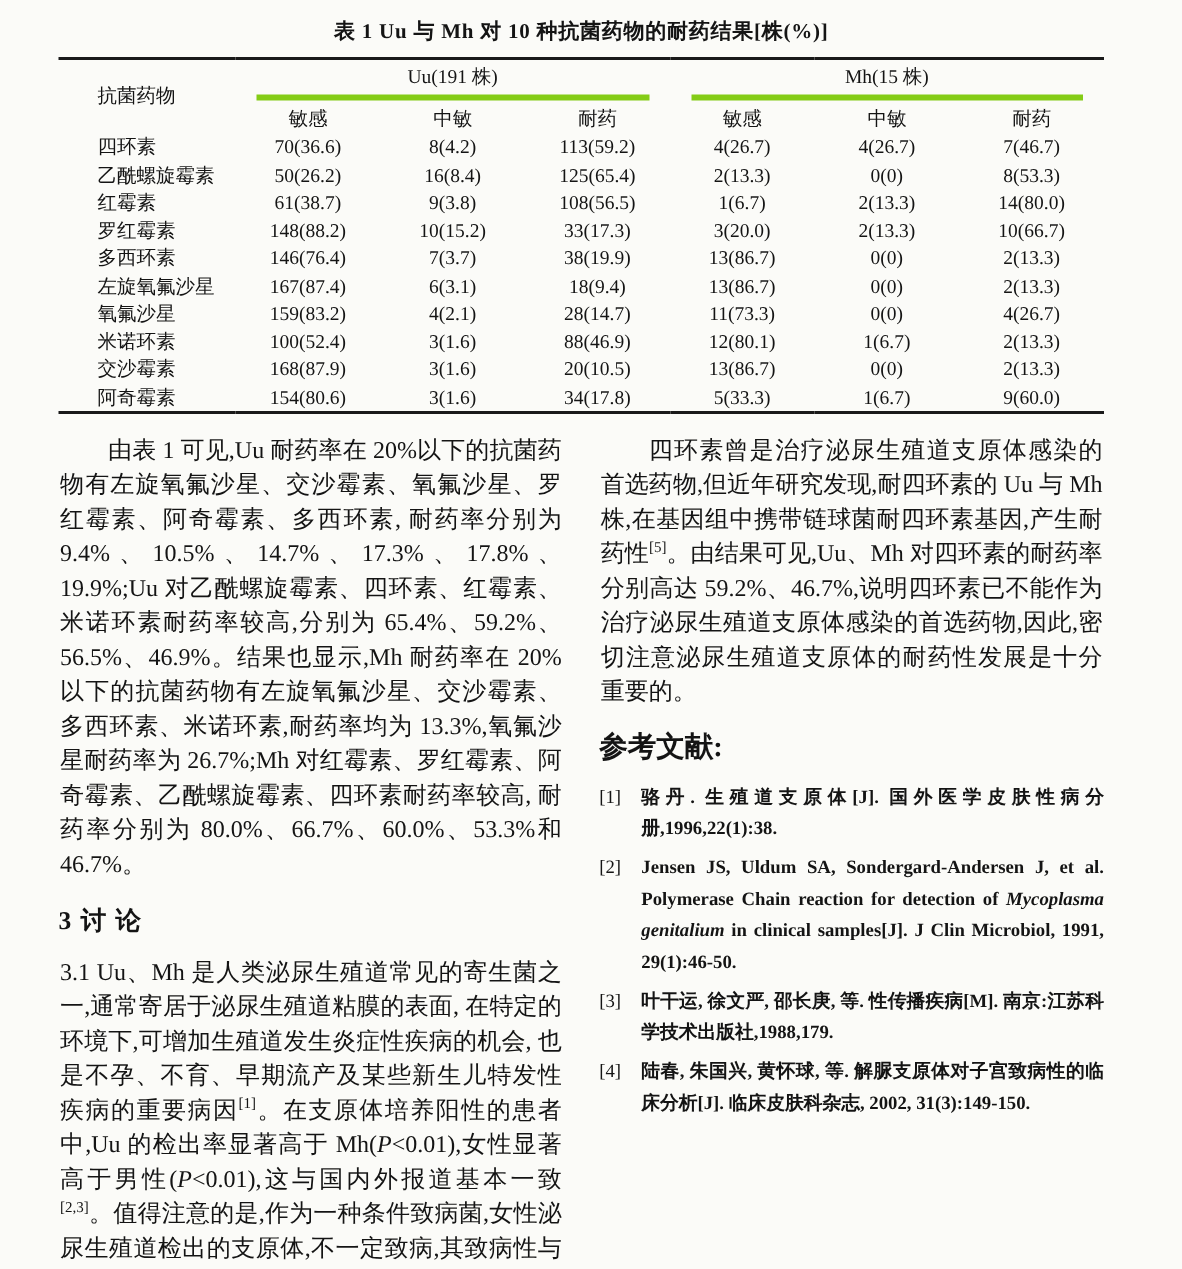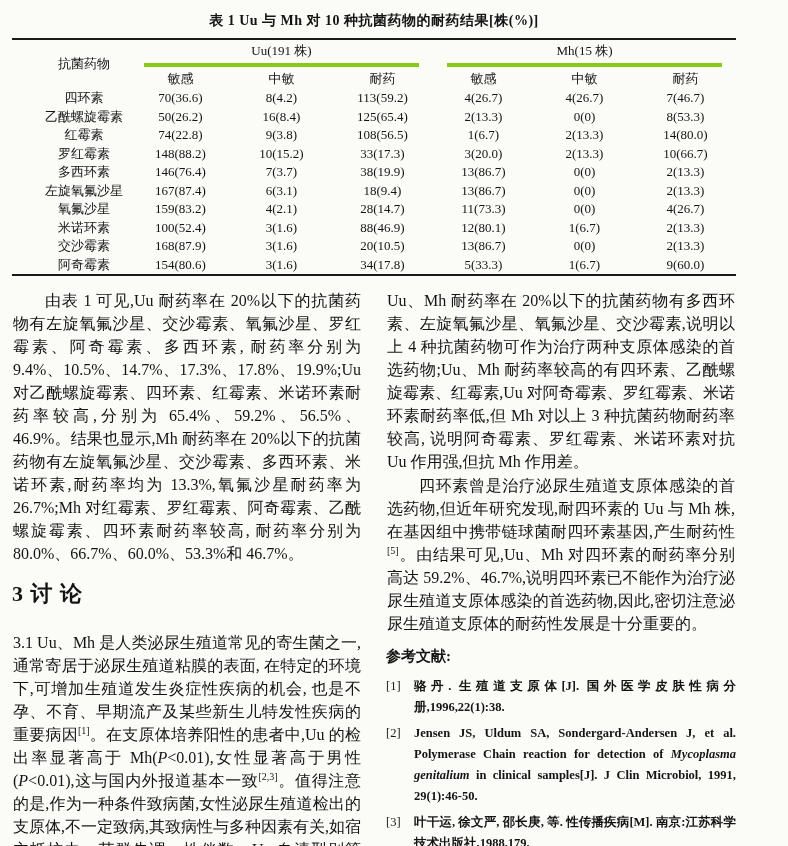--- a/index.html
+++ b/index.html
@@ -3,54 +3,54 @@
 <meta charset="utf-8">
 <style>
   html,body{margin:0;padding:0;}
   body{
     width:788px;height:846px;
     background:#fbfbf8;
     color:#141414;
     font-family:"Liberation Serif","DejaVu Serif",serif;
     overflow:hidden;
   }
-  .page{box-sizing:border-box;width:760px;height:846px;padding:8px 24px 6px 12px;}
+  .page{box-sizing:border-box;width:760px;height:846px;padding:8px 24px 6px 39px;}
   .table-title{
     text-align:center;font-weight:bold;font-size:14px;letter-spacing:.5px;
     margin:4px 0 8px 0;
   }
   table.res{
     width:100%;border-collapse:collapse;table-layout:fixed;
     font-size:13px;
     border-top:2px solid #1a1a1a;
     border-bottom:2px solid #1a1a1a;
   }
   table.res th,table.res td{
     font-weight:normal;text-align:center;padding:1px 0;line-height:16.5px;
     white-space:nowrap;overflow:hidden;
   }
-  table.res .drugcol{text-align:center;padding-left:26px;}
+  table.res .drugcol{text-align:left;padding-left:26px;}
   .groupline{
     margin:0 14px;padding:2px 0 3px 0;
     border-bottom:4px solid #84cc16;
   }
   table.res thead tr:nth-child(2) th{padding:3px 0 2px 0;}
   .columns{display:flex;gap:24px;margin-top:12px;}
   .col{flex:1 1 0;min-width:0;}
   p.body{
     font-size:16px;line-height:23px;text-align:justify;margin:1px;
   }
   p.body + p.body{margin-top:0;}
   .indent{text-indent:2em;}
   sup{font-size:10px;line-height:0;}
   h3.sec{
-    font-size:22px;font-weight:bold;margin:14px 0 22px 0;letter-spacing:1px;
+    font-size:17px;font-weight:bold;margin:14px 0 12px 0;letter-spacing:1px;
   }
   h3.refh{
-    font-size:15px;font-weight:bold;margin:12px 0 10px 0;
+    font-size:19px;font-weight:bold;margin:12px 0 10px 0;
   }
   .ref{
     display:flex;font-size:12.5px;line-height:21px;margin-bottom:5px;
     text-align:justify;
   }
   .ref-label{flex:0 0 28px;}
   .ref-body{flex:1 1 auto;min-width:0;font-weight:bold;}
 </style>
 </head>
 <body>
@@ -102,21 +102,21 @@
           <td class="drugcol">乙酰螺旋霉素</td>
           <td>50(26.2)</td>
           <td>16(8.4)</td>
           <td>125(65.4)</td>
           <td>2(13.3)</td>
           <td>0(0)</td>
           <td>8(53.3)</td>
         </tr>
         <tr>
           <td class="drugcol">红霉素</td>
-          <td>74(22.8)</td>
+          <td>61(38.7)</td>
           <td>9(3.8)</td>
           <td>108(56.5)</td>
           <td>1(6.7)</td>
           <td>2(13.3)</td>
           <td>14(80.0)</td>
         </tr>
         <tr>
           <td class="drugcol">罗红霉素</td>
           <td>148(88.2)</td>
           <td>10(15.2)</td>
@@ -185,21 +185,20 @@
   <div class="columns">
 
     <div class="col">
       <p class="body indent">由表 1 可见,Uu 耐药率在 20%以下的抗菌药物有左旋氧氟沙星、交沙霉素、氧氟沙星、罗红霉素、阿奇霉素、多西环素, 耐药率分别为 9.4%、10.5%、14.7%、17.3%、17.8%、19.9%;Uu 对乙酰螺旋霉素、四环素、红霉素、米诺环素耐药率较高,分别为 65.4%、59.2%、56.5%、46.9%。结果也显示,Mh 耐药率在 20%以下的抗菌药物有左旋氧氟沙星、交沙霉素、多西环素、米诺环素,耐药率均为 13.3%,氧氟沙星耐药率为 26.7%;Mh 对红霉素、罗红霉素、阿奇霉素、乙酰螺旋霉素、四环素耐药率较高, 耐药率分别为 80.0%、66.7%、60.0%、53.3%和 46.7%。</p>
       <h3 class="sec">3  讨  论</h3>
       <p class="body">3.1  Uu、Mh 是人类泌尿生殖道常见的寄生菌之一,通常寄居于泌尿生殖道粘膜的表面, 在特定的环境下,可增加生殖道发生炎症性疾病的机会, 也是不孕、不育、早期流产及某些新生儿特发性疾病的重要病因<sup>[1]</sup>。在支原体培养阳性的患者中,Uu 的检出率显著高于 Mh(<i>P</i>&lt;0.01),女性显著高于男性(<i>P</i>&lt;0.01),这与国内外报道基本一致<sup>[2,3]</sup>。值得注意的是,作为一种条件致病菌,女性泌尿生殖道检出的支原体,不一定致病,其致病性与多种因素有关,如宿主抵抗力、菌群失调、性伴数、Uu 血清型别等<sup>[4]</sup>。</p>
       <p class="body">3.2  通过测定临床标本中 191 株 Uu 和 15 株 Mh 对 10 种抗菌药物的耐药性,结果发现,在对抗菌药物的耐药上, 两种支原体大部分相似, 但也存在着差异。</p>
     </div>
 
     <div class="col">
-      <p class="body">Uu、Mh 耐药率在 20%以下的抗菌药物有多西环素、左旋氧氟沙星、氧氟沙星、交沙霉素,说明以上 4 种抗菌药物可作为治疗两种支原体感染的首选药物;Uu、Mh 耐药率较高的有四环素、乙酰螺旋霉素、红霉素,Uu 对阿奇霉素、罗红霉素、米诺环素耐药率低,但 Mh 对以上 3 种抗菌药物耐药率较高, 说明阿奇霉素、罗红霉素、米诺环素对抗 Uu 作用强,但抗 Mh 作用差。</p>
       <p class="body indent">四环素曾是治疗泌尿生殖道支原体感染的首选药物,但近年研究发现,耐四环素的 Uu 与 Mh 株,在基因组中携带链球菌耐四环素基因,产生耐药性<sup>[5]</sup>。由结果可见,Uu、Mh 对四环素的耐药率分别高达 59.2%、46.7%,说明四环素已不能作为治疗泌尿生殖道支原体感染的首选药物,因此,密切注意泌尿生殖道支原体的耐药性发展是十分重要的。</p>
       <h3 class="refh">参考文献:</h3>
       <div id="refs">
           <div class="ref">
             <span class="ref-label">[1]</span>
             <span class="ref-body">骆丹. 生殖道支原体[J]. 国外医学皮肤性病分册,1996,22(1):38.</span>
           </div>
           <div class="ref">
             <span class="ref-label">[2]</span>
             <span class="ref-body">Jensen JS, Uldum SA, Sondergard-Andersen J, et al. Polymerase Chain reaction for detection of <i>Mycoplasma genitalium</i> in clinical samples[J]. J Clin Microbiol, 1991, 29(1):46-50.</span>

